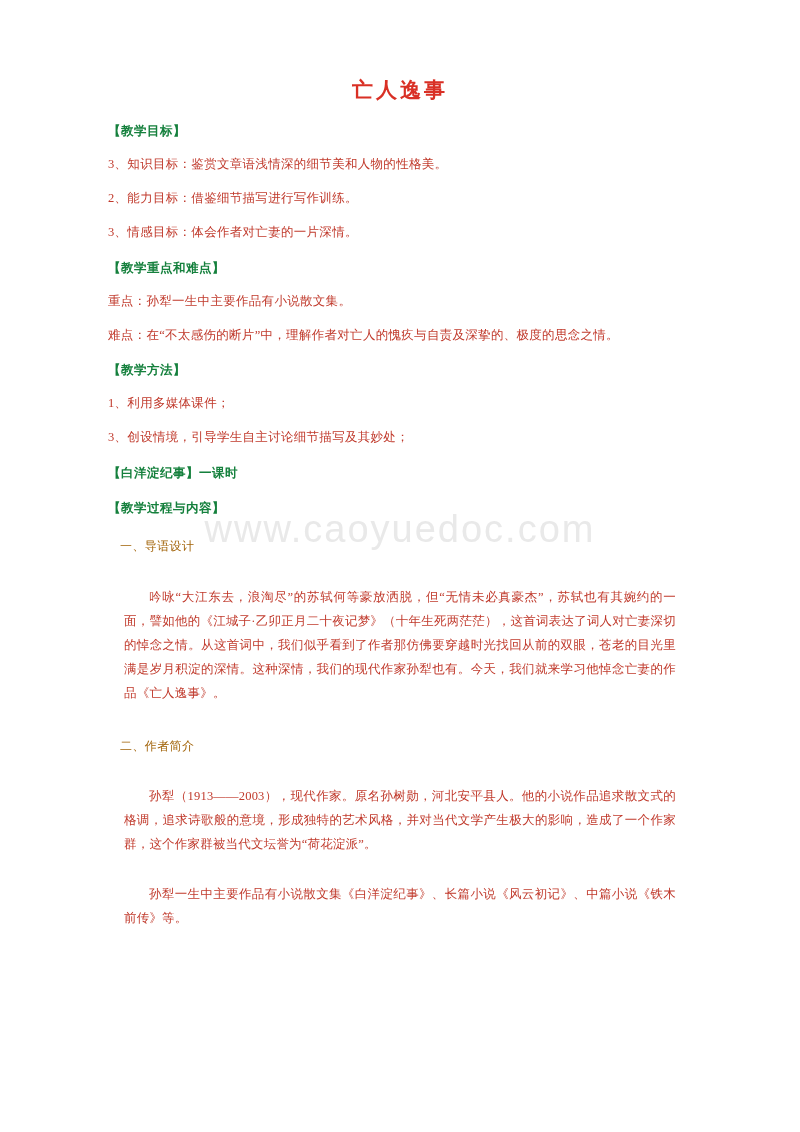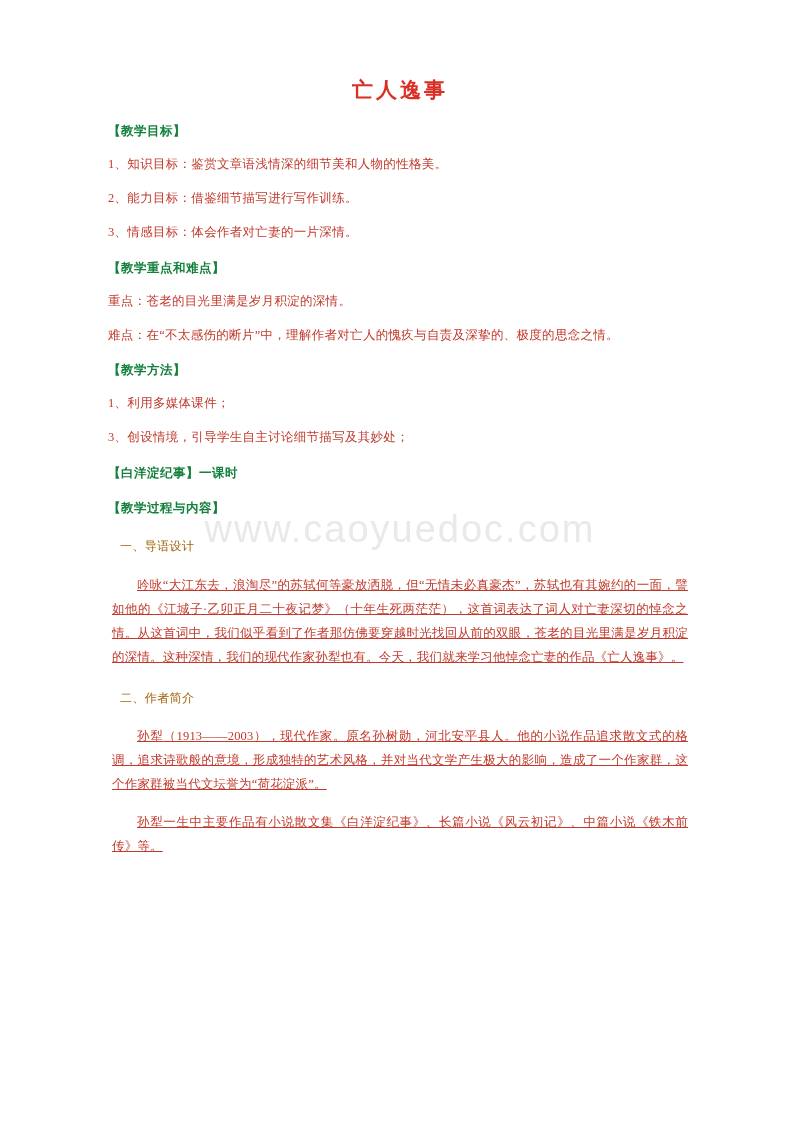--- a/index.html
+++ b/index.html
@@ -63,26 +63,25 @@
     font-size: 12.5px;
     line-height: 1.75;
     margin: 0;
     padding: 9px 0 3px 0;
     letter-spacing: 0.3px;
   }
   .para {
     color: #c0392b;
     font-size: 12.5px;
     line-height: 1.92;
-    margin: 4px;
+    margin: 16px;
     padding: 9px 0 1px 0;
     text-align: justify;
     text-indent: 2em;
     letter-spacing: 0.2px;
-    text-decoration: underline;
   }
   .sub-head {
     color: #a16207;
     font-size: 12px;
     line-height: 1.8;
     margin: 0;
     padding: 14px 0 2px 0;
     text-indent: 1em;
     letter-spacing: 0.4px;
   }
@@ -93,28 +92,28 @@
 <div class="page">
 
   <div class="watermark">www.caoyuedoc.com</div>
 
   <div class="content">
 
     <h1 class="doc-title">亡人逸事</h1>
 
     <div>
       <p class="section-head">【教学目标】</p>
-      <p class="line">1、知识目标：鉴赏文章语浅情深的细节美和人物的性格美。</p>
+      <p class="line">3、知识目标：鉴赏文章语浅情深的细节美和人物的性格美。</p>
       <p class="line">2、能力目标：借鉴细节描写进行写作训练。</p>
       <p class="line">3、情感目标：体会作者对亡妻的一片深情。</p>
     </div>
 
     <div>
       <p class="section-head">【教学重点和难点】</p>
-      <p class="line">重点：苍老的目光里满是岁月积淀的深情。</p>
+      <p class="line">重点：孙犁一生中主要作品有小说散文集。</p>
       <p class="line">难点：在“不太感伤的断片”中，理解作者对亡人的愧疚与自责及深挚的、极度的思念之情。</p>
     </div>
 
     <div>
       <p class="section-head">【教学方法】</p>
       <p class="line">1、利用多媒体课件；</p>
       <p class="line">3、创设情境，引导学生自主讨论细节描写及其妙处；</p>
     </div>
 
     <div>

